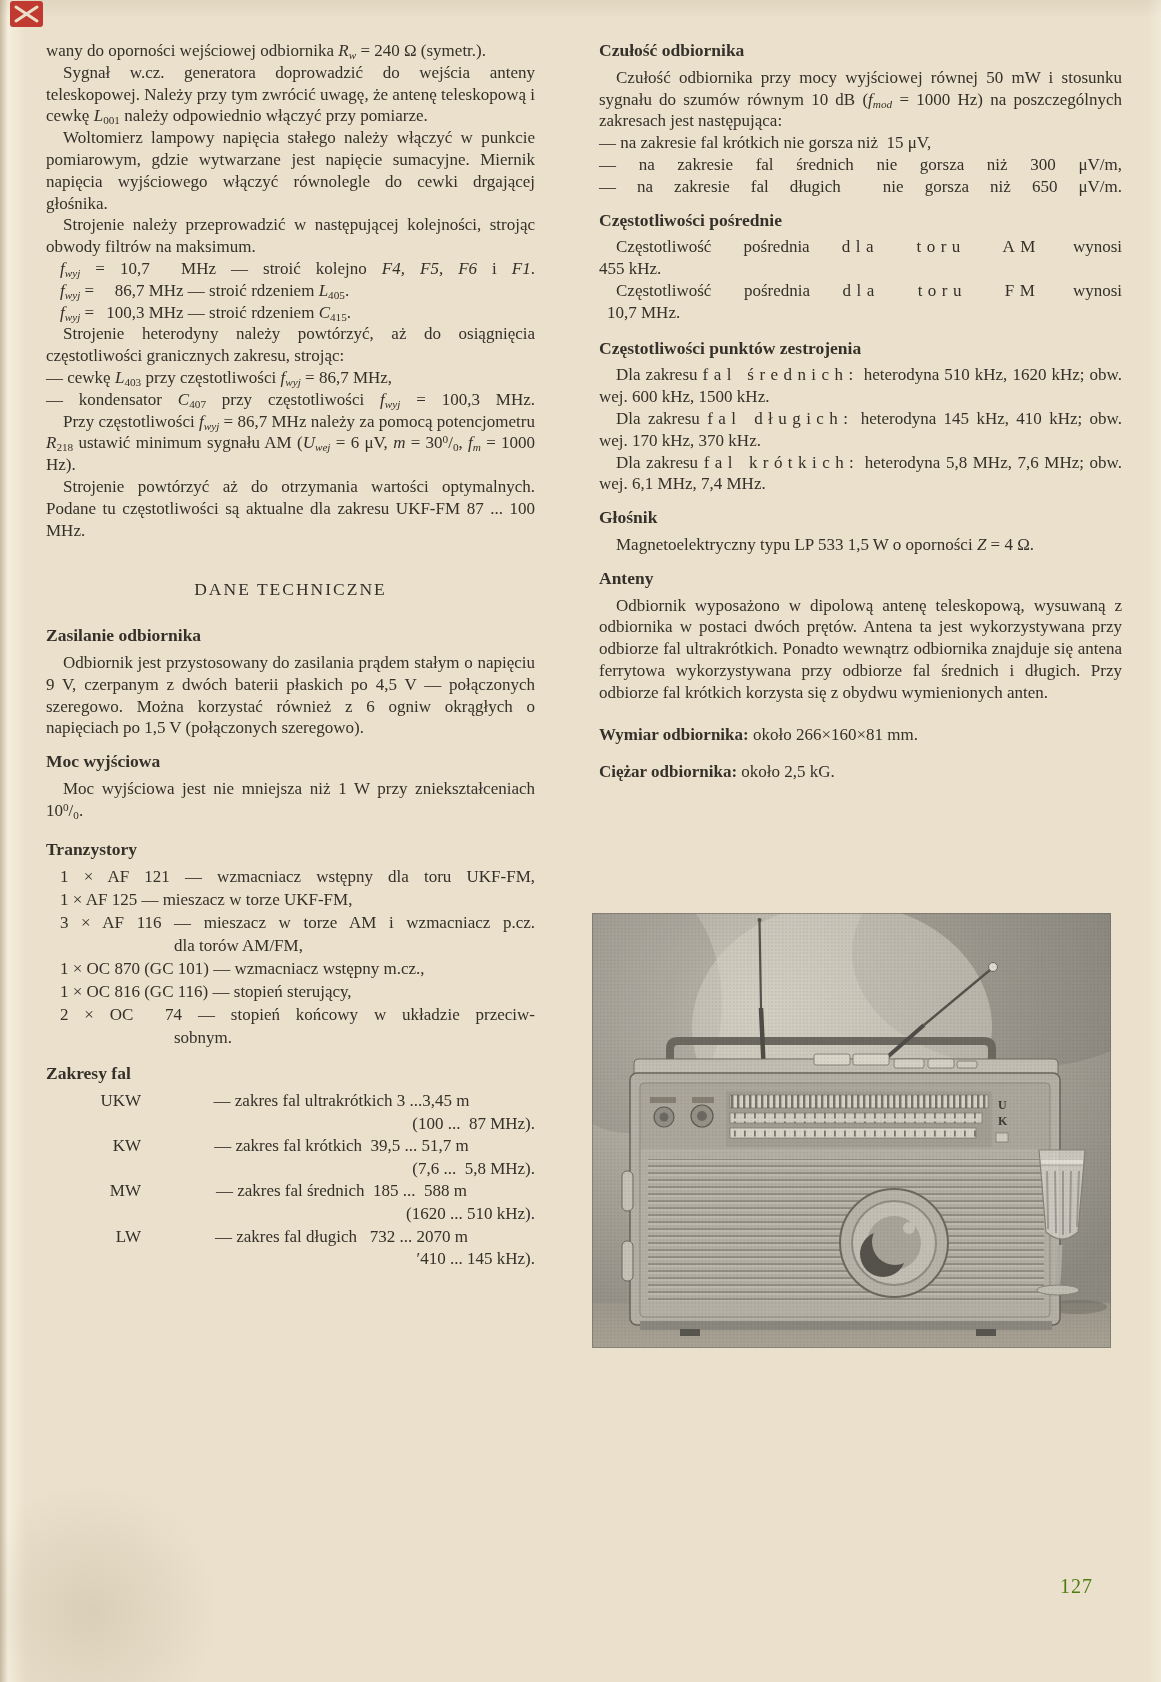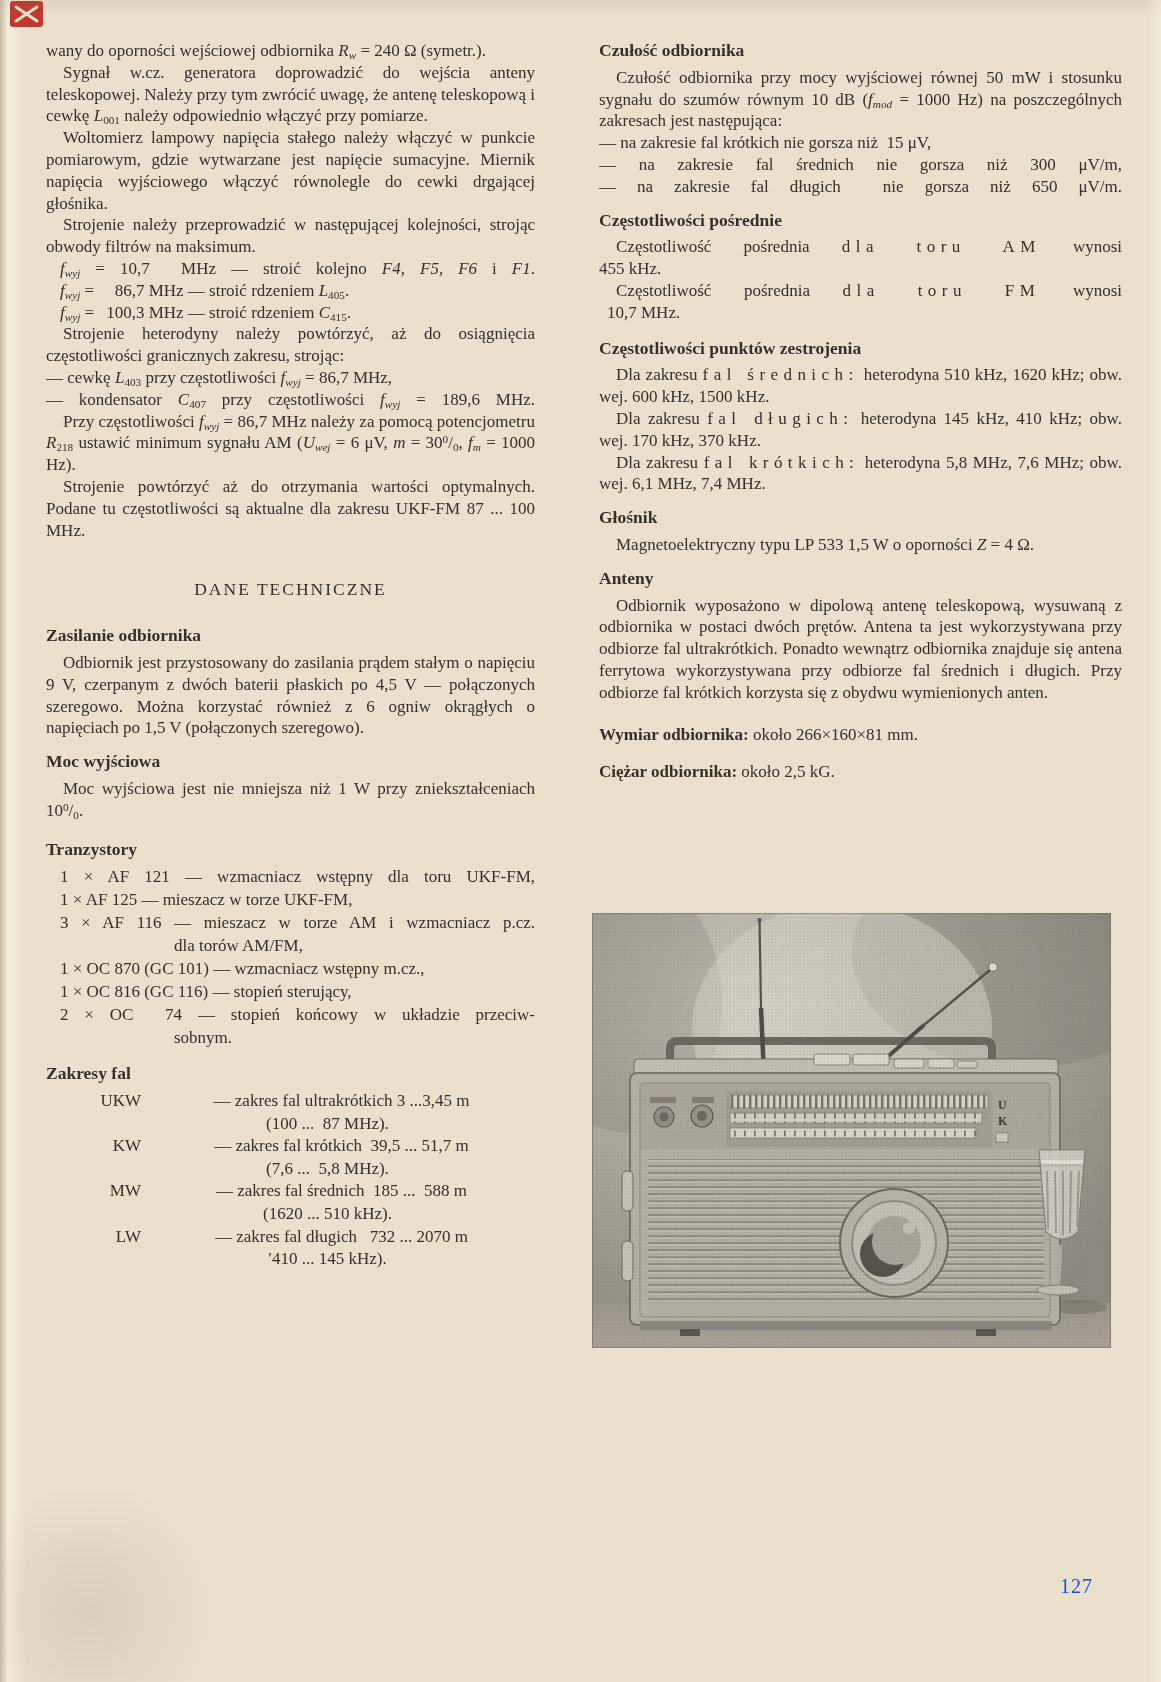--- a/index.html
+++ b/index.html
@@ -40,28 +40,28 @@
     text-align:right;text-align-last:center}
 
   .frow{padding-left:14px}
   .tlist{line-height:23px}
   .trow{padding-left:14px}
   .tcont{padding-left:128px}
   .zlist{line-height:22.6px}
   .zrow{display:flex}
   .zlabel{flex:none;width:95px;text-align:right}
   .ztext{flex:1;margin-left:7px;text-align:center}
-  .zline2{padding-left:74px;text-align:center}
+  .zline2{padding-left:74px;text-align:right}
 
   .ccol-line2{padding-left:8px}
 
   #photo{position:absolute;left:592px;top:913px;width:519px;height:435px;margin:0}
   #photo svg{display:block}
 
-  #page-number{position:absolute;left:1060px;top:1575px;font-size:20px;letter-spacing:1px;color:#1d4ed8}
+  #page-number{position:absolute;left:1060px;top:1575px;font-size:20px;letter-spacing:1px;color:#4d7c0f}
 </style>
 </head>
 <body>
 
 <div class="edge-left"></div>
 <div class="edge-top"></div>
 <div class="edge-right"></div>
 <div class="corner-smudge"></div>
 
 <div class="stamp">
@@ -75,21 +75,21 @@
 <section id="col-left" class="col">
   <p class="jp"><span>wany do oporności wejściowej odbiornika </span><span class="it">R</span><sub class="it">w</sub><span> = 240 Ω (symetr.).</span></p>
   <p class="jp ind"><span>Sygnał w.cz. generatora doprowadzić do wejścia anteny teleskopowej. Należy przy tym zwrócić uwagę, że antenę teleskopową i cewkę </span><span class="it">L</span><sub>001</sub><span> należy odpowiednio włączyć przy pomiarze.</span></p>
   <p class="jp ind">Woltomierz lampowy napięcia stałego należy włączyć w punkcie pomiarowym, gdzie wytwarzane jest napięcie sumacyjne. Miernik napięcia wyjściowego włączyć równolegle do cewki drgającej głośnika.</p>
   <p class="jp ind">Strojenie należy przeprowadzić w następującej kolejności, strojąc obwody filtrów na maksimum.</p>
   <div class="frow fj"><span class="it">f</span><sub class="it">wyj</sub><span> = </span><span class="val">10,7</span><span> MHz — stroić kolejno </span><span class="it">F4, F5, F6</span><span> i </span><span class="it">F1</span><span>.</span></div>
   <div class="frow"><span class="it">f</span><sub class="it">wyj</sub><span> = </span><span class="val">86,7</span><span> MHz — stroić rdzeniem </span><span class="it">L</span><sub>405</sub><span>.</span></div>
   <div class="frow"><span class="it">f</span><sub class="it">wyj</sub><span> = </span><span class="val">100,3</span><span> MHz — stroić rdzeniem </span><span class="it">C</span><sub>415</sub><span>.</span></div>
   <p class="jp ind">Strojenie heterodyny należy powtórzyć, aż do osiągnięcia częstotliwości granicznych zakresu, strojąc:</p>
   <div><span>— cewkę </span><span class="it">L</span><sub>403</sub><span> przy częstotliwości </span><span class="it">f</span><sub class="it">wyj</sub><span> = 86,7 MHz,</span></div>
-  <div class="fj"><span>— kondensator </span><span class="it">C</span><sub>407</sub><span> przy częstotliwości </span><span class="it">f</span><sub class="it">wyj</sub><span> = 189,6 MHz.</span></div>
+  <div class="fj"><span>— kondensator </span><span class="it">C</span><sub>407</sub><span> przy częstotliwości </span><span class="it">f</span><sub class="it">wyj</sub><span> = 100,3 MHz.</span></div>
   <p class="jp ind"><span>Przy częstotliwości </span><span class="it">f</span><sub class="it">wyj</sub><span> = 86,7 MHz należy za pomocą potencjometru </span><span class="it">R</span><sub>218</sub><span> ustawić minimum sygnału AM (</span><span class="it">U</span><sub class="it">wej</sub><span> = 6 μV, </span><span class="it">m</span><span> = 30</span><sup>0</sup><span>/</span><sub>0</sub><span>, </span><span class="it">f</span><sub class="it">m</sub><span> = 1000 Hz).</span></p>
   <p class="jp ind">Strojenie powtórzyć aż do otrzymania wartości optymalnych. Podane tu częstotliwości są aktualne dla zakresu UKF-FM 87 ... 100 MHz.</p>
 
   <h2 class="h-center">DANE TECHNICZNE</h2>
 
   <h3 class="h">Zasilanie odbiornika</h3>
   <p class="jp ind">Odbiornik jest przystosowany do zasilania prądem stałym o napięciu 9 V, czerpanym z dwóch baterii płaskich po 4,5 V — połączonych szeregowo. Można korzystać również z 6 ogniw okrągłych o napięciach po 1,5 V (połączonych szeregowo).</p>
 
   <h3 class="h mt12">Moc wyjściowa</h3>
   <p class="jp ind"><span>Moc wyjściowa jest nie mniejsza niż 1 W przy zniekształceniach 10</span><sup>0</sup><span>/</span><sub>0</sub><span>.</span></p>

